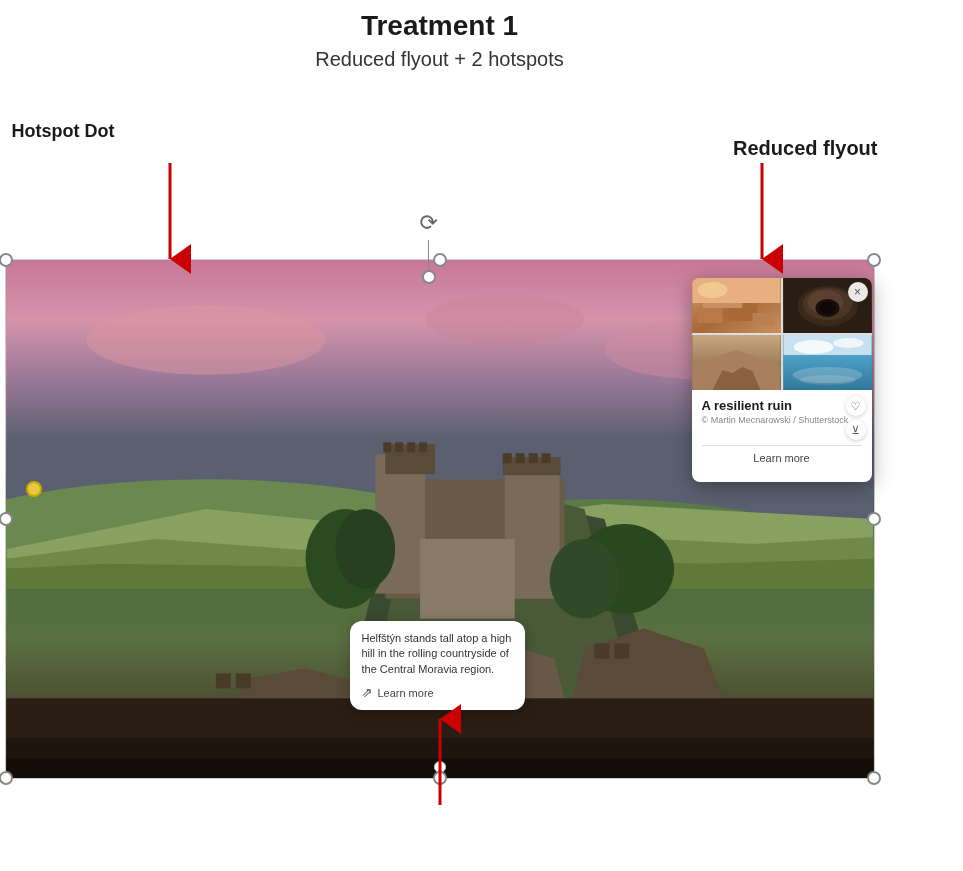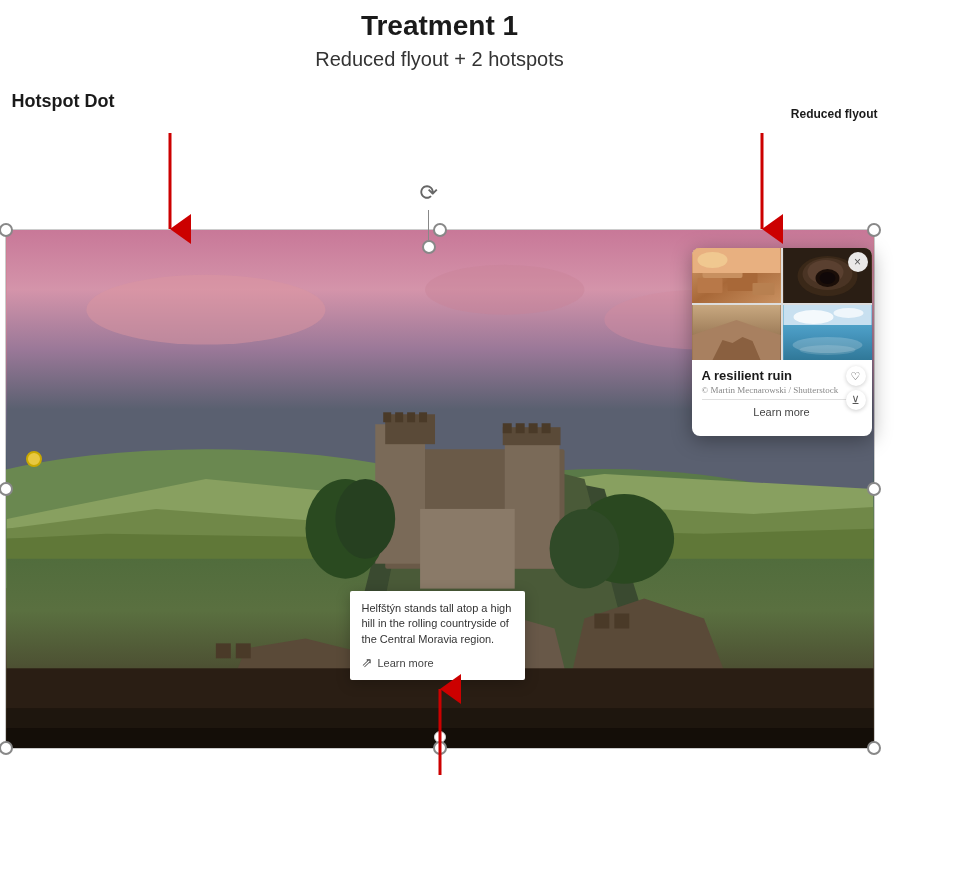--- a/index.html
+++ b/index.html
@@ -24,20 +24,21 @@
       font-size: 28px;
       font-weight: 700;
       color: #1a1a1a;
       margin-bottom: 6px;
     }
 
     .subtitle {
       font-size: 20px;
       font-weight: 400;
       color: #333;
+      margin-bottom: 30px;
     }
 
     
     .label-hotspot-dot {
       position: absolute;
       left: 32px;
       top: 30px;
       font-size: 18px;
       font-weight: 700;
       color: #1a1a1a;
@@ -262,22 +263,21 @@
     .flyout-title {
       font-size: 13px;
       font-weight: 700;
       color: #1a1a1a;
       margin-bottom: 2px;
     }
 
     .flyout-credit {
       font-size: 9px;
       color: #888;
-      margin-bottom: 4px;
-      font-family: Liberation Serif, serif;
+      margin-bottom: 20px;
     }
 
     .flyout-desc {
       font-size: 9.5px;
       color: #444;
       line-height: 1.4;
       margin-bottom: 8px;
     }
 
     .flyout-learn-btn {
@@ -293,21 +293,21 @@
       cursor: pointer;
     }
 
     
     .hover-tooltip {
       position: absolute;
       bottom: 68px;
       left: calc(50% - 90px);
       width: 175px;
       background: white;
-      border-radius: 2px;
+      border-radius: 12px;
       box-shadow: 0 3px 14px rgba(0,0,0,0.25);
       padding: 10px 12px;
       z-index: 30;
     }
 
     .hover-tooltip-text {
       font-size: 11px;
       color: #333;
       line-height: 1.4;
       margin-bottom: 8px;
@@ -346,21 +346,21 @@
 
   <h1 class="title">Treatment 1</h1>
   <p class="subtitle">Reduced flyout + 2 hotspots</p>
 
   <div class="label-area">
 
     <div class="label-hotspot-dot" style="position:absolute; left:32px; top:20px; font-size:18px; font-weight:700;">
       <span>Hotspot Dot</span>
     </div>
 
-    <div class="label-reduced-flyout" style="position:absolute; right:22px; top:36px; font-size:12px; font-weight:700;">
+    <div class="label-reduced-flyout" style="position:absolute; right:22px; top:36px; font-size:20px; font-weight:700;">
       <span>Reduced flyout</span>
     </div>
 
     <div style="position:absolute; left:160px; top:62px; z-index:50;">
       <svg width="60" height="110" class="arrow">
         <defs>
           <marker id="arrowhead-down1" markerWidth="10" markerHeight="7" refX="5" refY="7" orient="auto">
             <polygon points="0 0, 10 0, 5 7" fill="#cc0000"></polygon>
           </marker>
         </defs>

